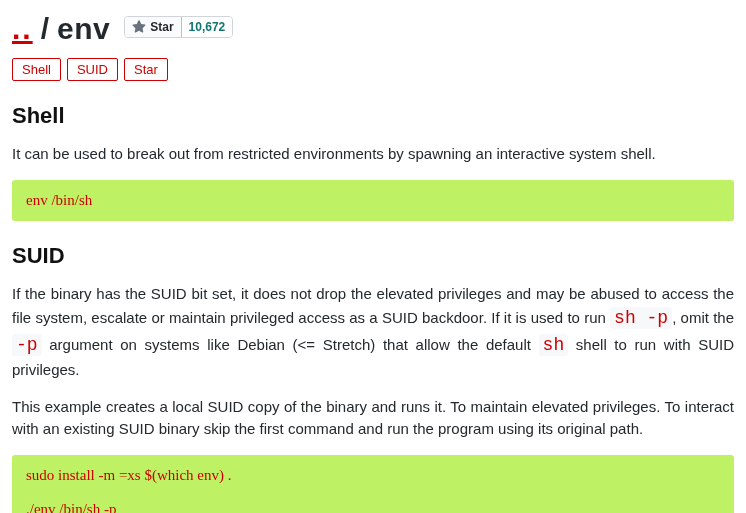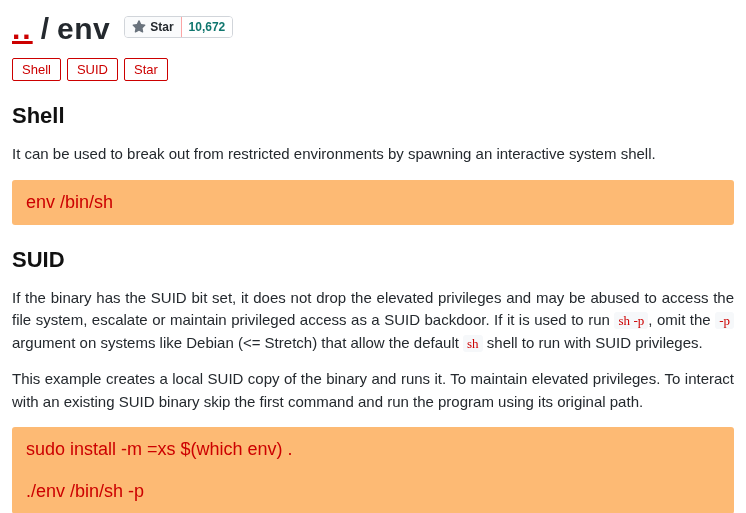--- a/index.html
+++ b/index.html
@@ -85,32 +85,32 @@
     color: #111;
   }
   p.body {
     font-size: 15px;
     line-height: 1.5;
     margin-bottom: 14px;
     text-align: justify;
     color: #24292e;
   }
   code.inline {
-    font-family: Liberation Serif, serif;
-    font-size: 13px;
+    font-family: Liberation Mono, monospace;
+    font-size: 18px;
     color: #cc0000;
     background: #f6f8fa;
     padding: 1px 4px;
     border-radius: 3px;
   }
   pre.codeblock {
-    background: #fdba74;
+    background: #bef264;
     padding: 12px 14px;
-    font-family: Liberation Sans, sans-serif;
-    font-size: 18px;
+    font-family: Liberation Serif, serif;
+    font-size: 15px;
     color: #cc0000;
     border-radius: 3px;
     margin-bottom: 22px;
     white-space: pre;
     overflow-x: auto;
   }
 </style>
 </head>
 <body>
 

